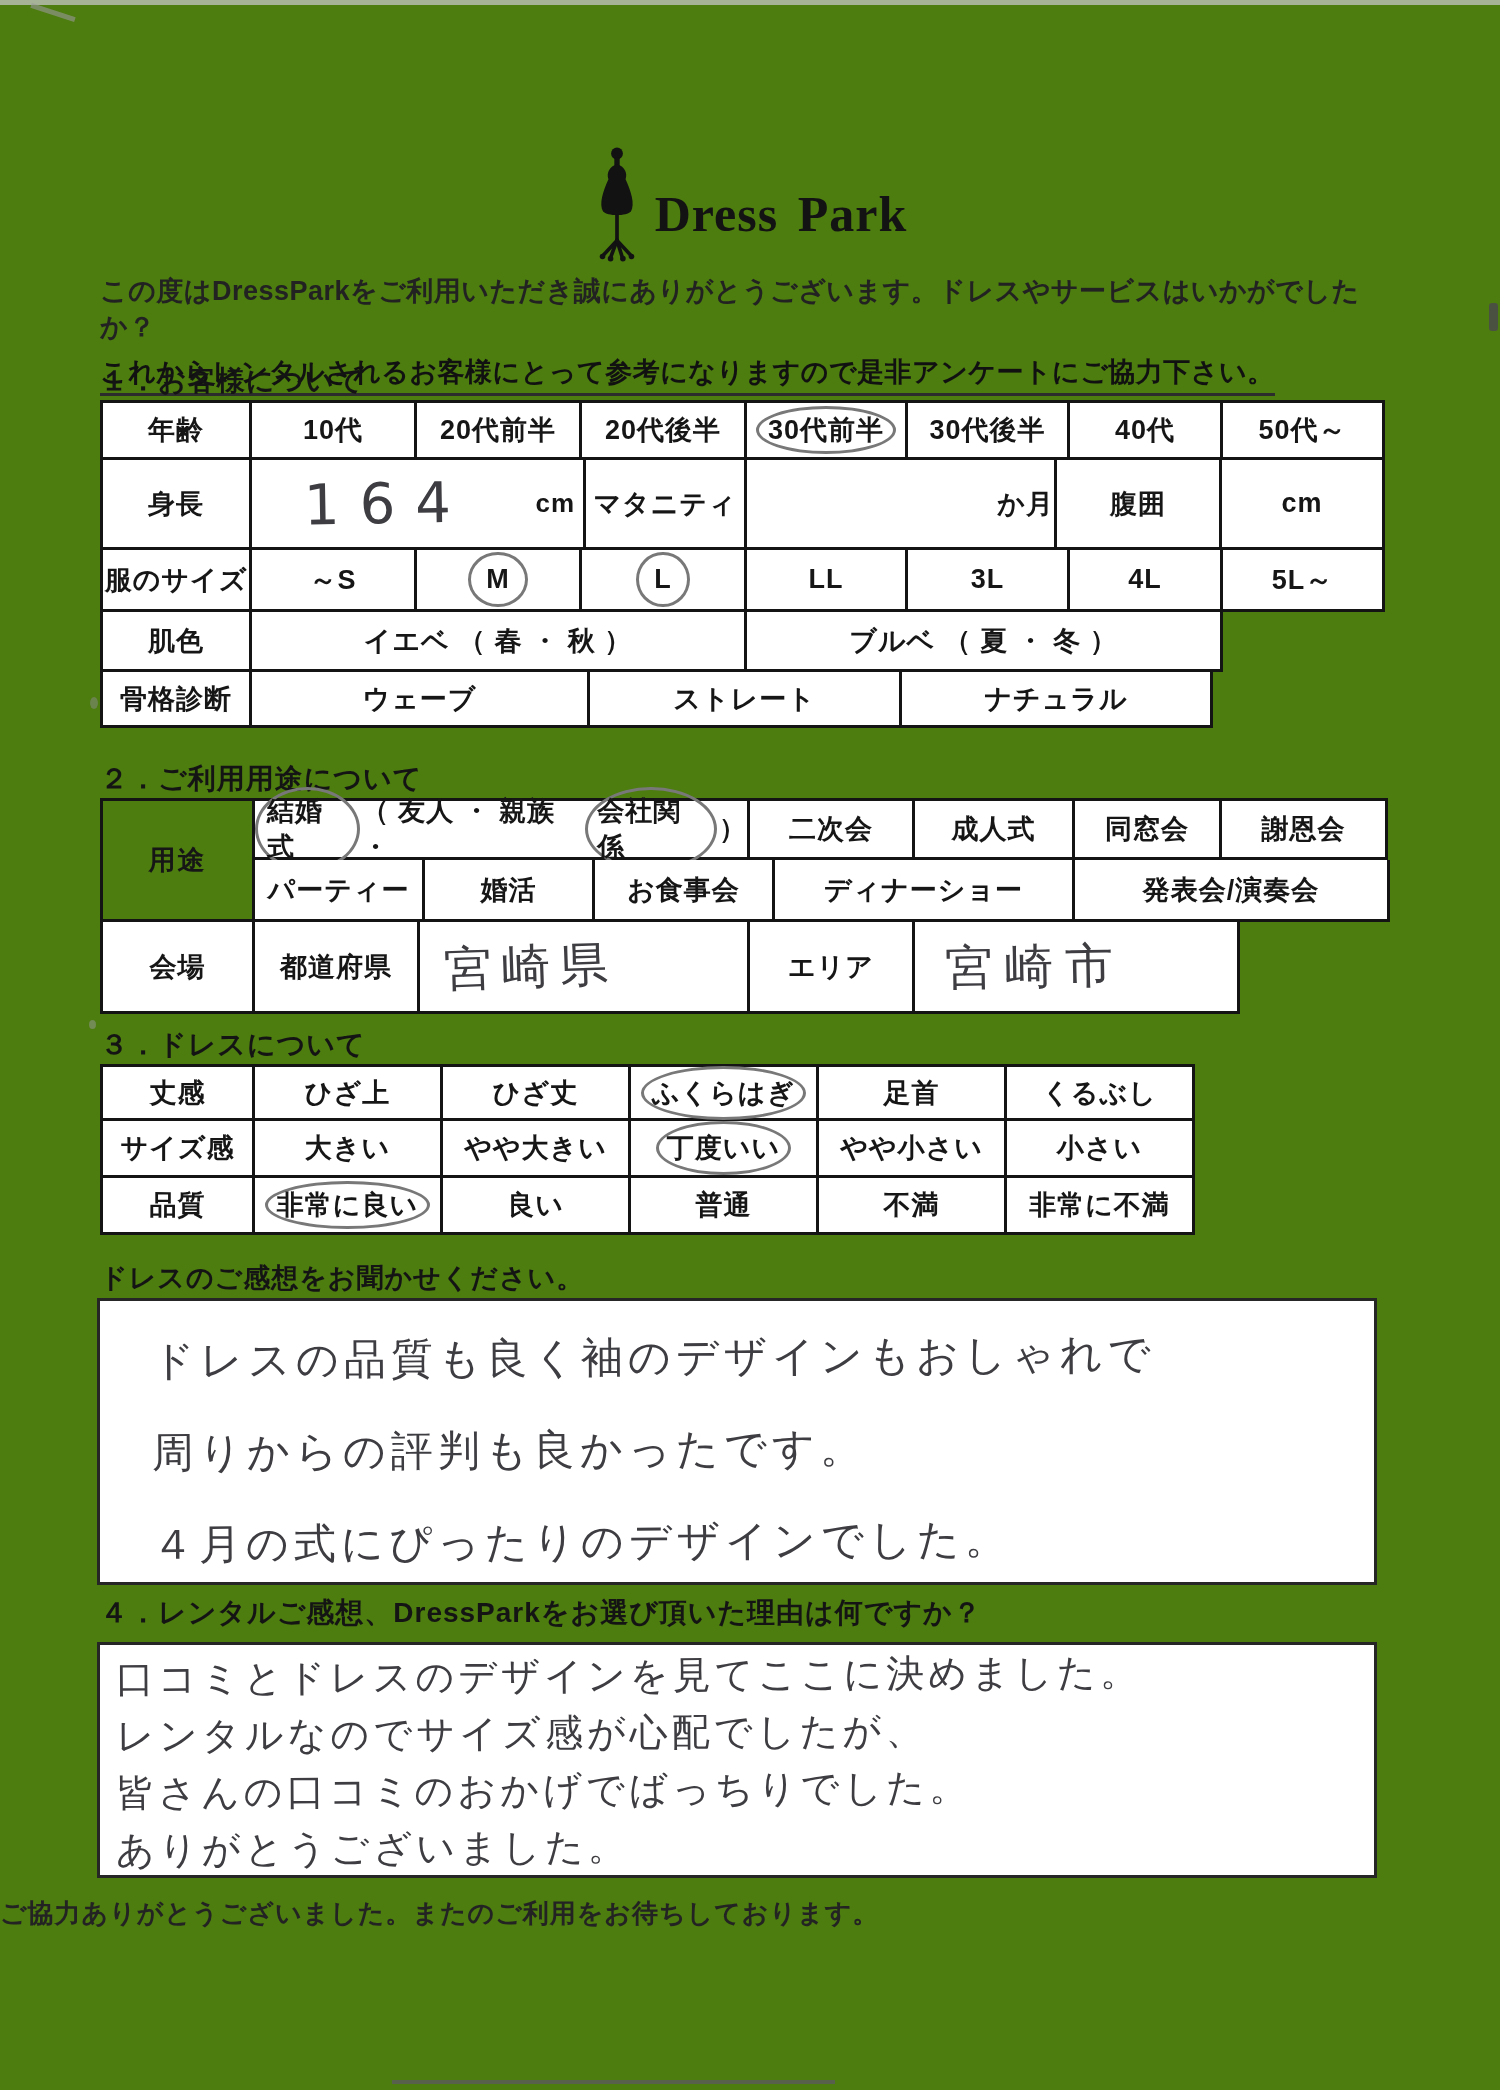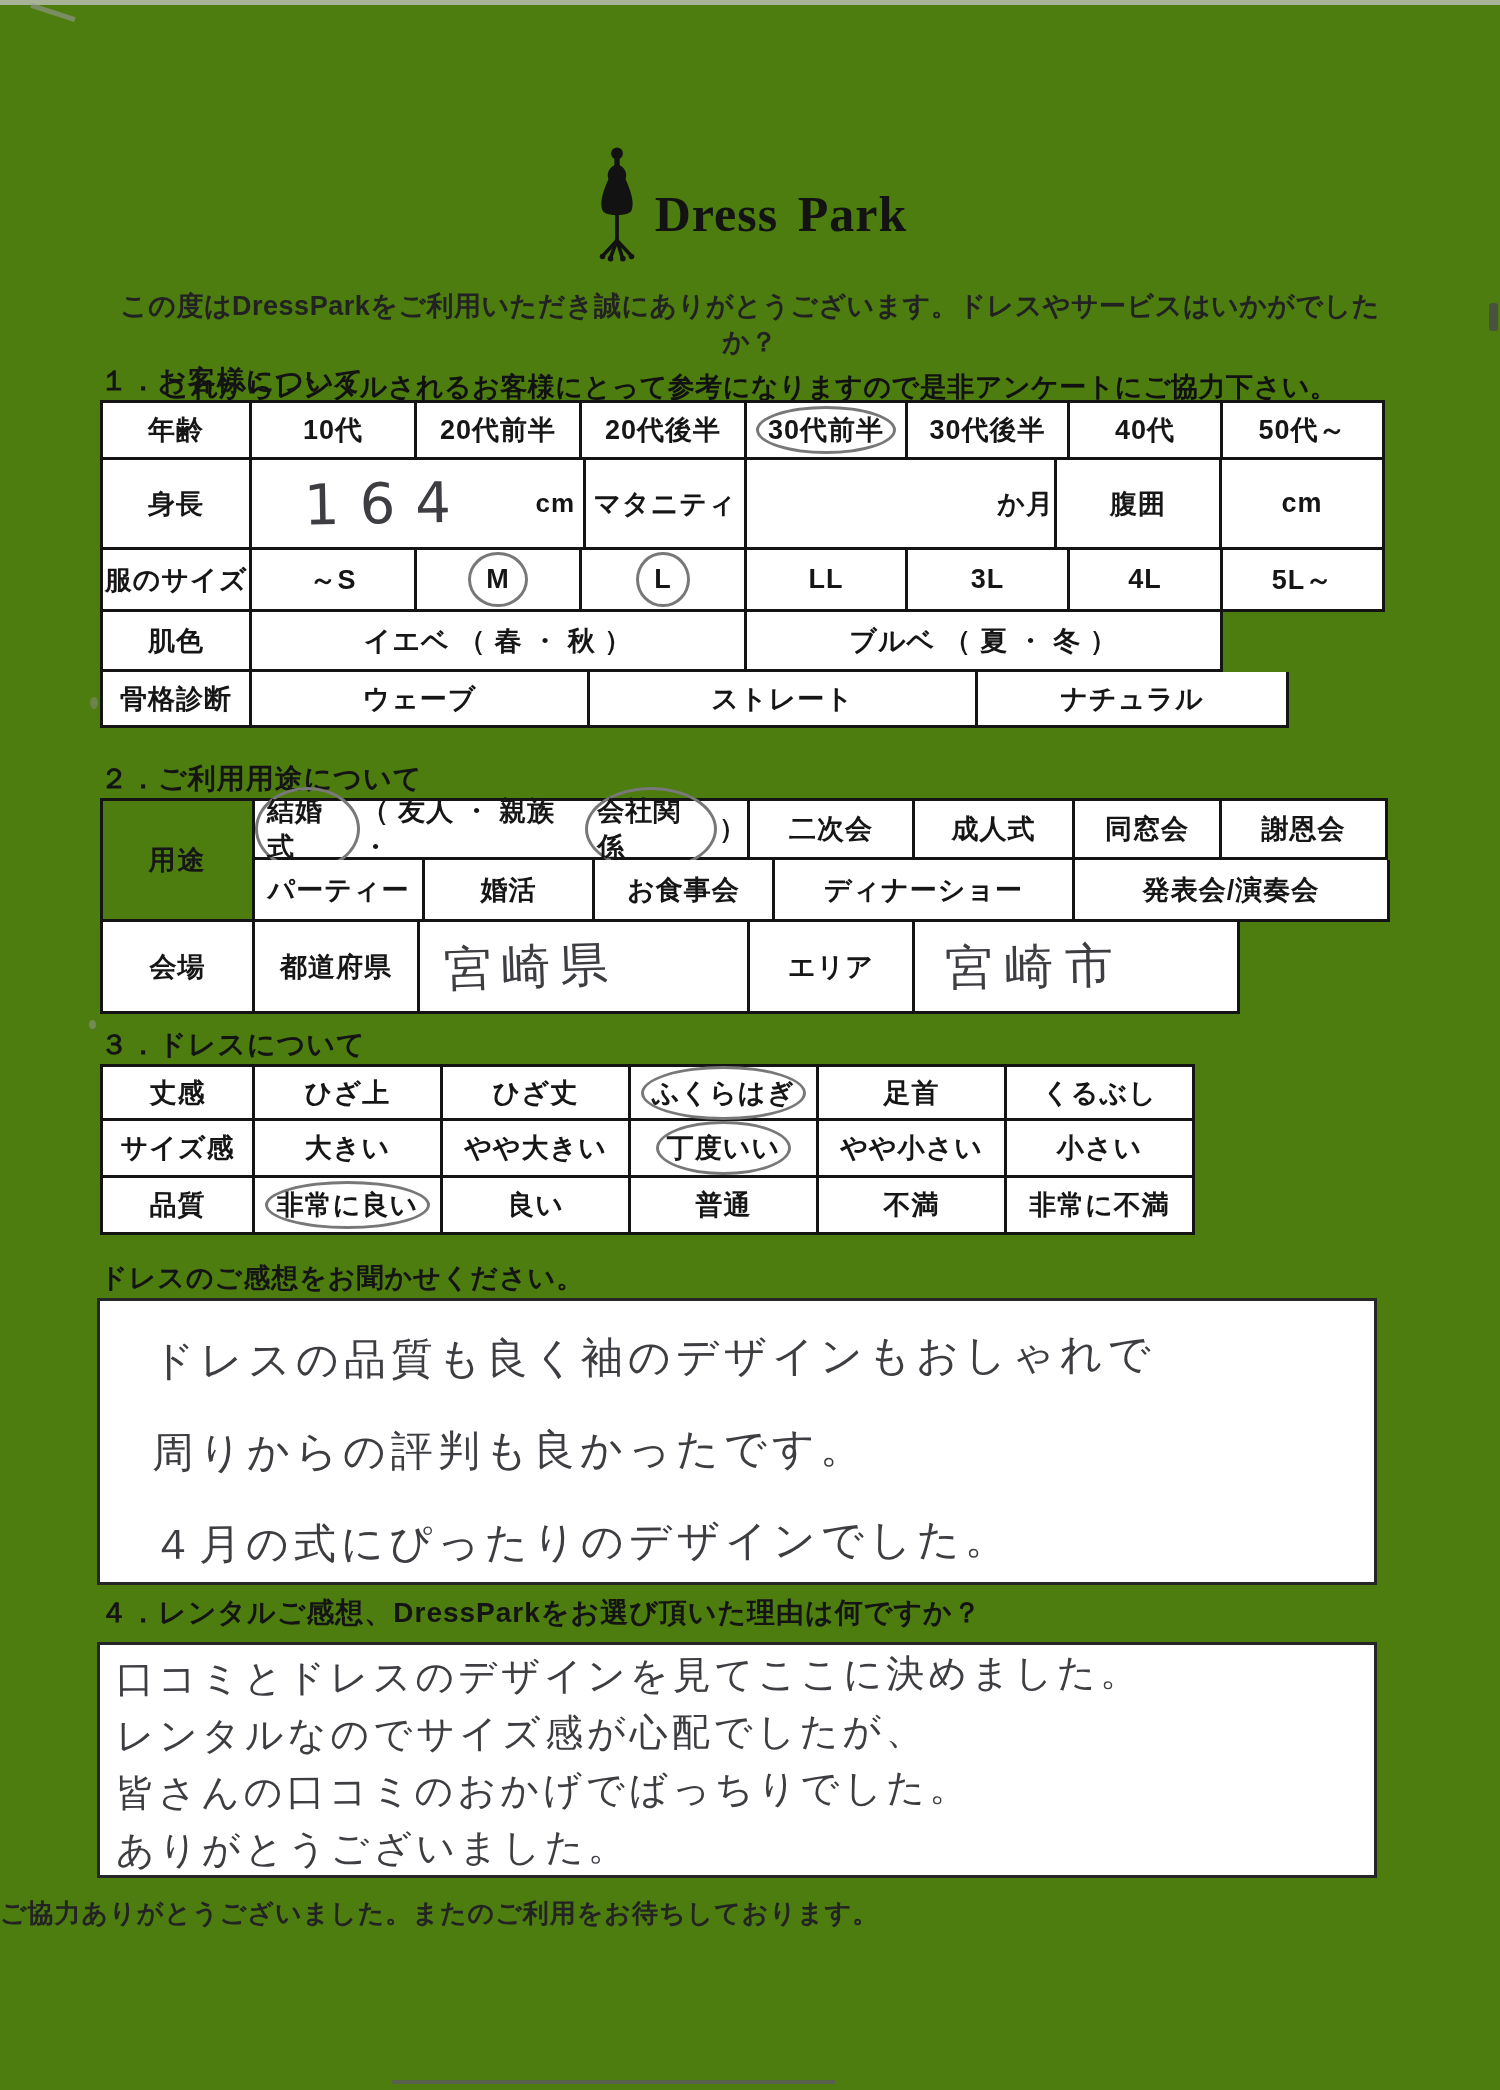--- a/index.html
+++ b/index.html
@@ -15,21 +15,21 @@
   .art-spec1{top:697px;left:90px;width:8px;height:12px;background:#8a8a8a;border-radius:50%;opacity:.5;}
   .art-spec2{top:1020px;left:89px;width:7px;height:9px;background:#999;border-radius:50%;opacity:.5;}
 
   
   .logo{position:absolute;top:146px;left:0;width:1500px;display:flex;align-items:center;justify-content:center;gap:14px;}
   .logo svg{display:block;}
   .logo-text{font-family:"Liberation Serif","DejaVu Serif",serif;font-size:50px;font-weight:600;
              color:#131313;letter-spacing:1px;word-spacing:6px;padding-top:18px;}
 
   
-  .intro{position:absolute;top:288px;left:100px;width:1300px;text-align:center;}
+  .intro{position:absolute;top:273px;left:100px;width:1300px;}
   .intro-1{font-size:27px;font-weight:600;color:#222;letter-spacing:.5px;}
   .intro-2{margin-top:9px;font-size:27px;font-weight:700;color:#111;letter-spacing:.5px;
            display:inline-block;border-bottom:3px solid #2c2c2c;padding-bottom:3px;}
 
   
   .sec-title{position:absolute;left:100px;font-size:28px;font-weight:700;color:#141414;letter-spacing:1px;}
   .t-s1{top:362px;} .t-s2{top:760px;} .t-s3{top:1026px;}
   .t-cm{top:1260px;font-size:27px;} .t-s4{top:1594px;}
 
   
@@ -162,21 +162,21 @@
 
     <div class="trow rh60">
       <div class="cell bl" style="width:152px">肌色</div>
       <div class="cell" style="width:495px">イエベ （ 春 ・ 秋 ）</div>
       <div class="cell" style="width:476px">ブルベ （ 夏 ・ 冬 ）</div>
     </div>
 
     <div class="trow rh56">
       <div class="cell bl" style="width:152px">骨格診断</div>
       <div class="cell" style="width:338px">ウェーブ</div>
-      <div class="cell" style="width:388px">ストレート</div>
+      <div class="cell" style="width:312px">ストレート</div>
       <div class="cell" style="width:311px">ナチュラル</div>
     </div>
   </div>
 
   <div class="sec-title t-s2">２．ご利用用途について</div>
 
   <div class="tbl tb2">
     <div class="t2top">
       <div class="purpose-cell">用途</div>
       <div>

